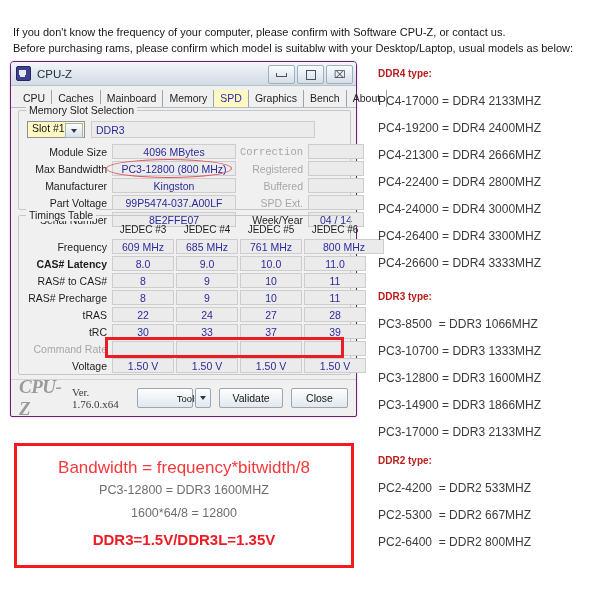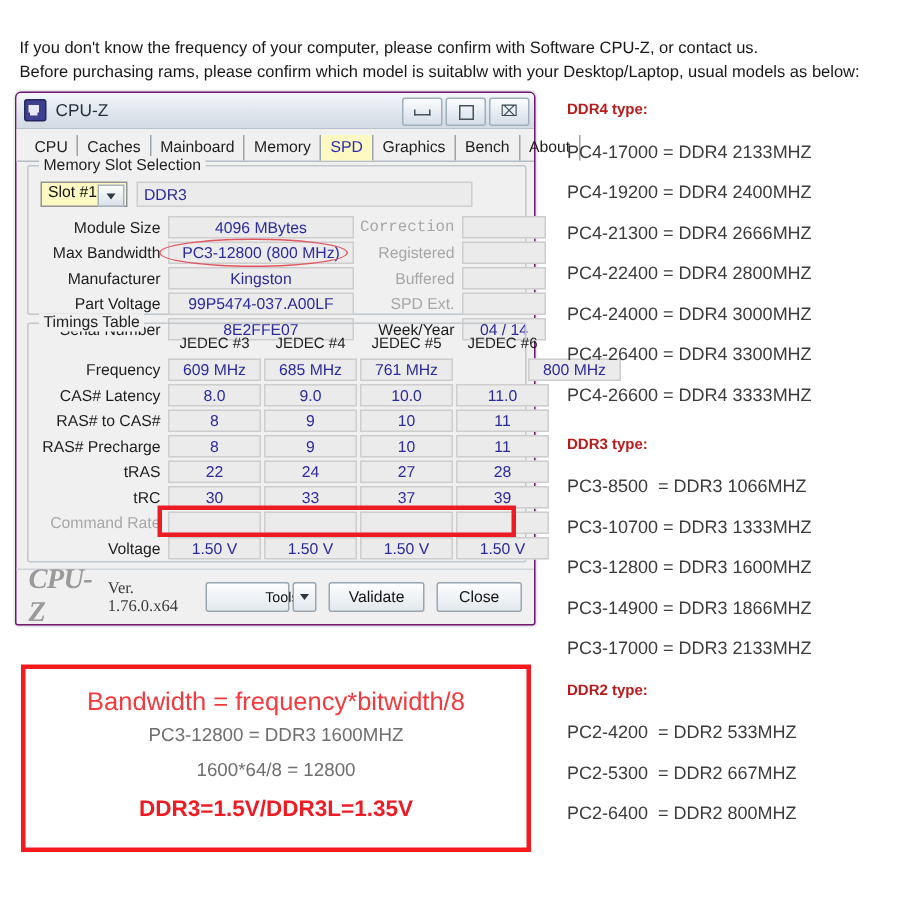--- a/index.html
+++ b/index.html
@@ -394,23 +394,23 @@
 
     <div class="tt-head" style="left:93px; top:8px; width:62px;">JEDEC #3</div>
     <div class="tt-head" style="left:157px; top:8px; width:62px;">JEDEC #4</div>
     <div class="tt-head" style="left:221px; top:8px; width:62px;">JEDEC #5</div>
     <div class="tt-head" style="left:285px; top:8px; width:62px;">JEDEC #6</div>
 
     <div class="tt-lbl" style="left:0px; top:25px; width:88px;">Frequency</div>
     <div class="tt-cell" style="left:93px; top:23px; width:62px;">609 MHz</div>
     <div class="tt-cell" style="left:157px; top:23px; width:62px;">685 MHz</div>
     <div class="tt-cell" style="left:221px; top:23px; width:62px;">761 MHz</div>
-    <div class="tt-cell" style="left:285px; top:23px; width:62px;margin-left:48px;">800 MHz</div>
-
-    <div class="tt-lbl" style="left:0px; top:42px; width:88px;">CAS# Latency</div>
+    <div class="tt-cell" style="left:285px; top:23px; width:80px;">800 MHz</div>
+
+    <div class="tt-lbl" style="left:0px; top:42px; width:88px;font-weight:bold;">CAS# Latency</div>
     <div class="tt-cell" style="left:93px; top:40px; width:62px;">8.0</div>
     <div class="tt-cell" style="left:157px; top:40px; width:62px;">9.0</div>
     <div class="tt-cell" style="left:221px; top:40px; width:62px;">10.0</div>
     <div class="tt-cell" style="left:285px; top:40px; width:62px;">11.0</div>
 
     <div class="tt-lbl" style="left:0px; top:59px; width:88px;">RAS# to CAS#</div>
     <div class="tt-cell" style="left:93px; top:57px; width:62px;">8</div>
     <div class="tt-cell" style="left:157px; top:57px; width:62px;">9</div>
     <div class="tt-cell" style="left:221px; top:57px; width:62px;">10</div>
     <div class="tt-cell" style="left:285px; top:57px; width:62px;">11</div>

